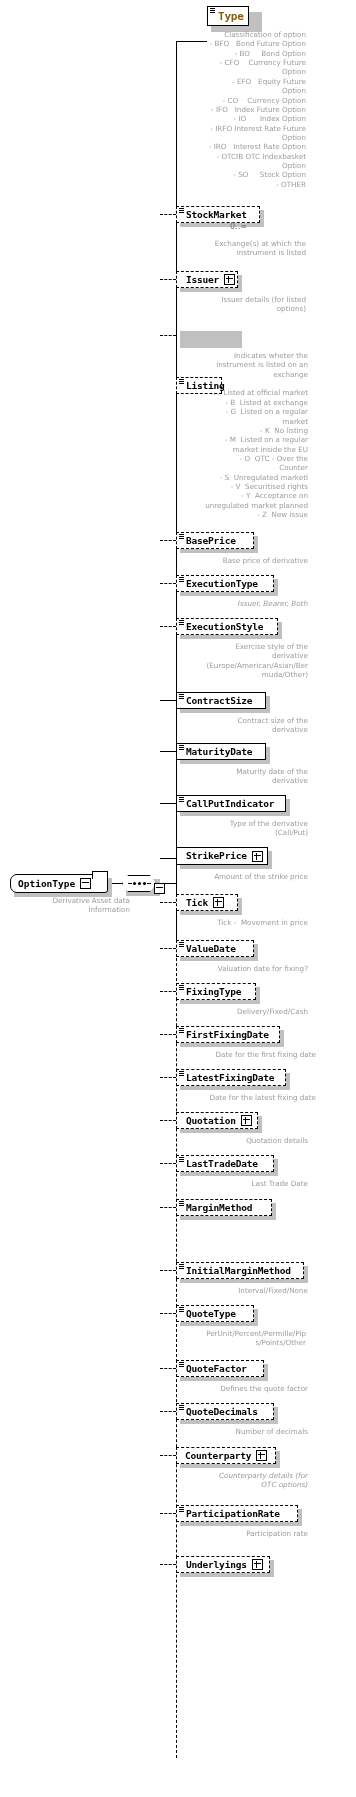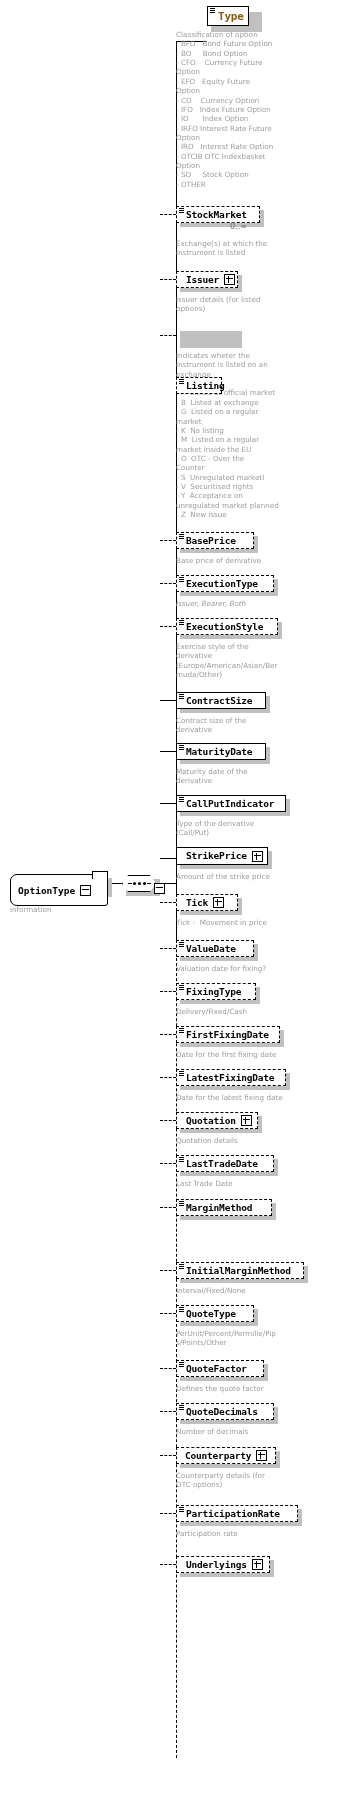--- a/index.html
+++ b/index.html
@@ -78,36 +78,37 @@
 
   
   .anno{
     position:absolute;
     font-family:"DejaVu Sans",sans-serif;
     font-size:7.2px;
     line-height:1.30;
     color:#9c9c9c;
     white-space:pre-wrap;
     z-index:2;
+    text-align:right;
   }
 
   
   .mult{
     position:absolute;
     font-family:"DejaVu Sans",sans-serif;
     font-size:8px;color:#6d6d6d;z-index:3;
   }
 
   
   .rootnode{
     position:absolute;
     box-sizing:border-box;
     background:#fff;border:1px solid #000;
     border-radius:7px 3px 3px 7px;
-    height:32px;
+    height:19px;
     display:flex;align-items:center;
     padding:0 3px 0 7px;
     font-family:"DejaVu Sans Mono",monospace;
     font-size:9.5px;font-weight:bold;color:#000;
     white-space:nowrap;z-index:3;
   }
   .rootnode .rtab{
     position:absolute;right:-1px;top:-4px;width:14px;height:7px;
     background:#fff;border:1px solid #000;border-bottom:none;
   }
@@ -464,21 +465,21 @@
     <span class="lbl">QuoteDecimals</span>
   </div>
   <div class="anno" style="left:176px;top:1427px;width:132px;">Number of decimals</div>
 
   <div class="line hline dashed" style="left:160px;top:1455px;width:16px;"></div>
   <div class="shadow" style="left:180px;top:1451px;width:100px;height:17px;"></div>
   <div class="node optional" style="left:176px;top:1447px;width:100px;padding-left:8px;">
     <span class="lbl">Counterparty</span>
     <span class="plusbox"></span>
   </div>
-  <div class="anno" style="left:176px;top:1471px;width:132px;">Counterparty details (for
+  <div class="anno" style="left:176px;top:1471px;width:132px;font-style:italic;">Counterparty details (for
 OTC options)</div>
 
   <div class="line hline dashed" style="left:160px;top:1513px;width:16px;"></div>
   <div class="shadow" style="left:180px;top:1509px;width:122px;height:17px;"></div>
   <div class="node optional" style="left:176px;top:1505px;width:122px;">
     <span class="seqmark">
         <i></i>
         <i></i>
         <i></i>
       </span>

